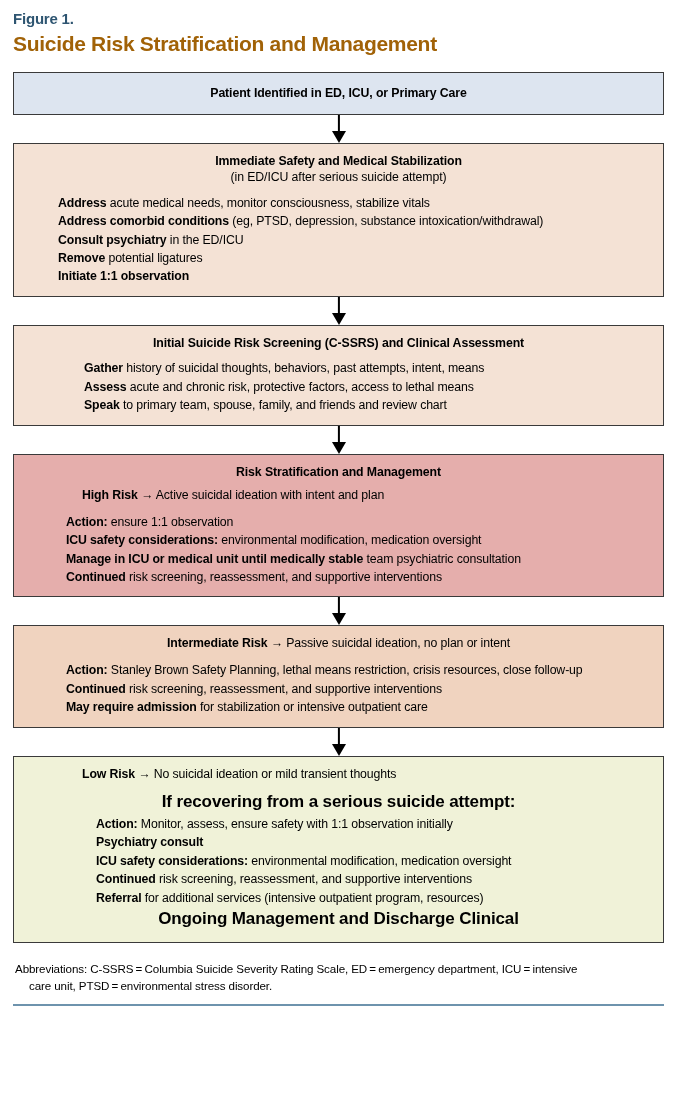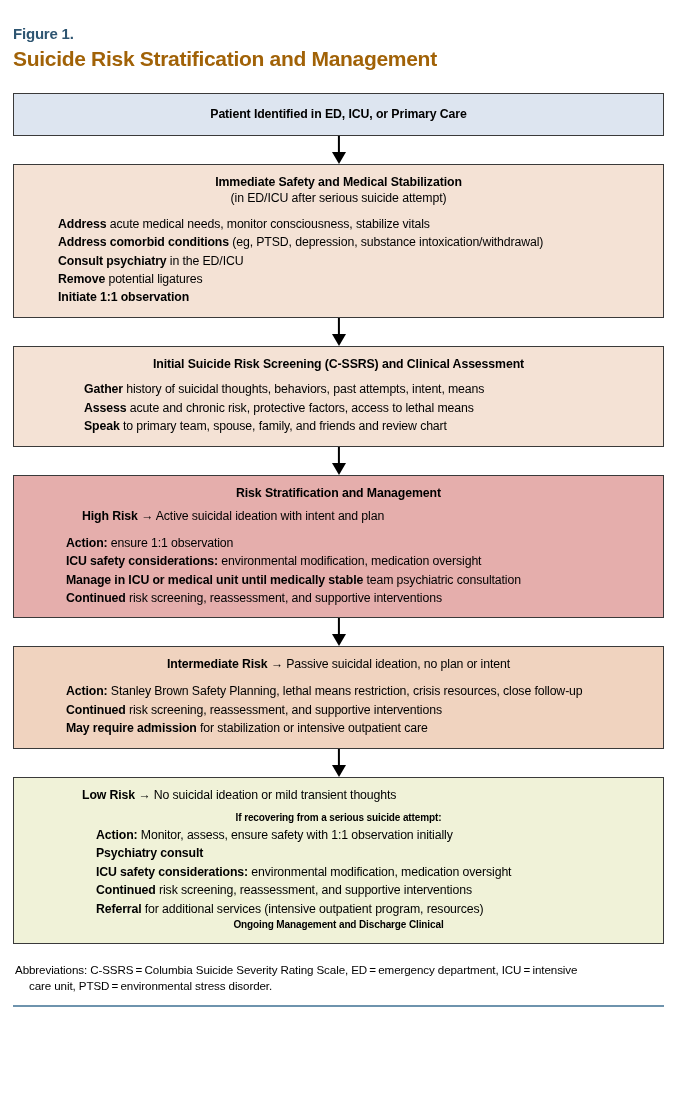--- a/index.html
+++ b/index.html
@@ -23,36 +23,36 @@
     padding: 0 13px;
   }
 
   
   .fig-label {
     color: #2e5571;
     font-size: 15px;
     font-weight: bold;
     letter-spacing: -0.2px;
     margin: 0;
-    padding-top: 26px;
+    padding-top: 11px;
     line-height: 1.1;
   }
   .fig-title {
     color: #a16207;
     font-size: 21px;
     font-weight: bold;
     letter-spacing: -0.3px;
     margin: 0;
     padding-top: 4px;
     line-height: 1.15;
   }
 
   
   .flow {
-    margin-top: 22px;
+    margin-top: 16px;
   }
   .box {
     border: 1.2px solid #3a3a3a;
     box-sizing: border-box;
     position: relative;
   }
   .box-inner {
     padding: 9px 12px 10px 12px;
   }
   .box-title {
@@ -95,21 +95,21 @@
     letter-spacing: -0.12px;
     text-align: center;
   }
   .lead-left {
     font-size: 12.3px;
     line-height: 1.45;
     letter-spacing: -0.12px;
     padding-left: 56px;
   }
   .lead-center-ind {
-    font-size: 10px;
+    font-size: 17px;
     line-height: 1.45;
     letter-spacing: -0.12px;
     text-align: center;
     font-weight: bold;
   }
 
   .indent-1 { padding-left: 32px; }
   .indent-2 { padding-left: 40px; }
   .indent-3 { padding-left: 58px; }
   .indent-4 { padding-left: 70px; }

